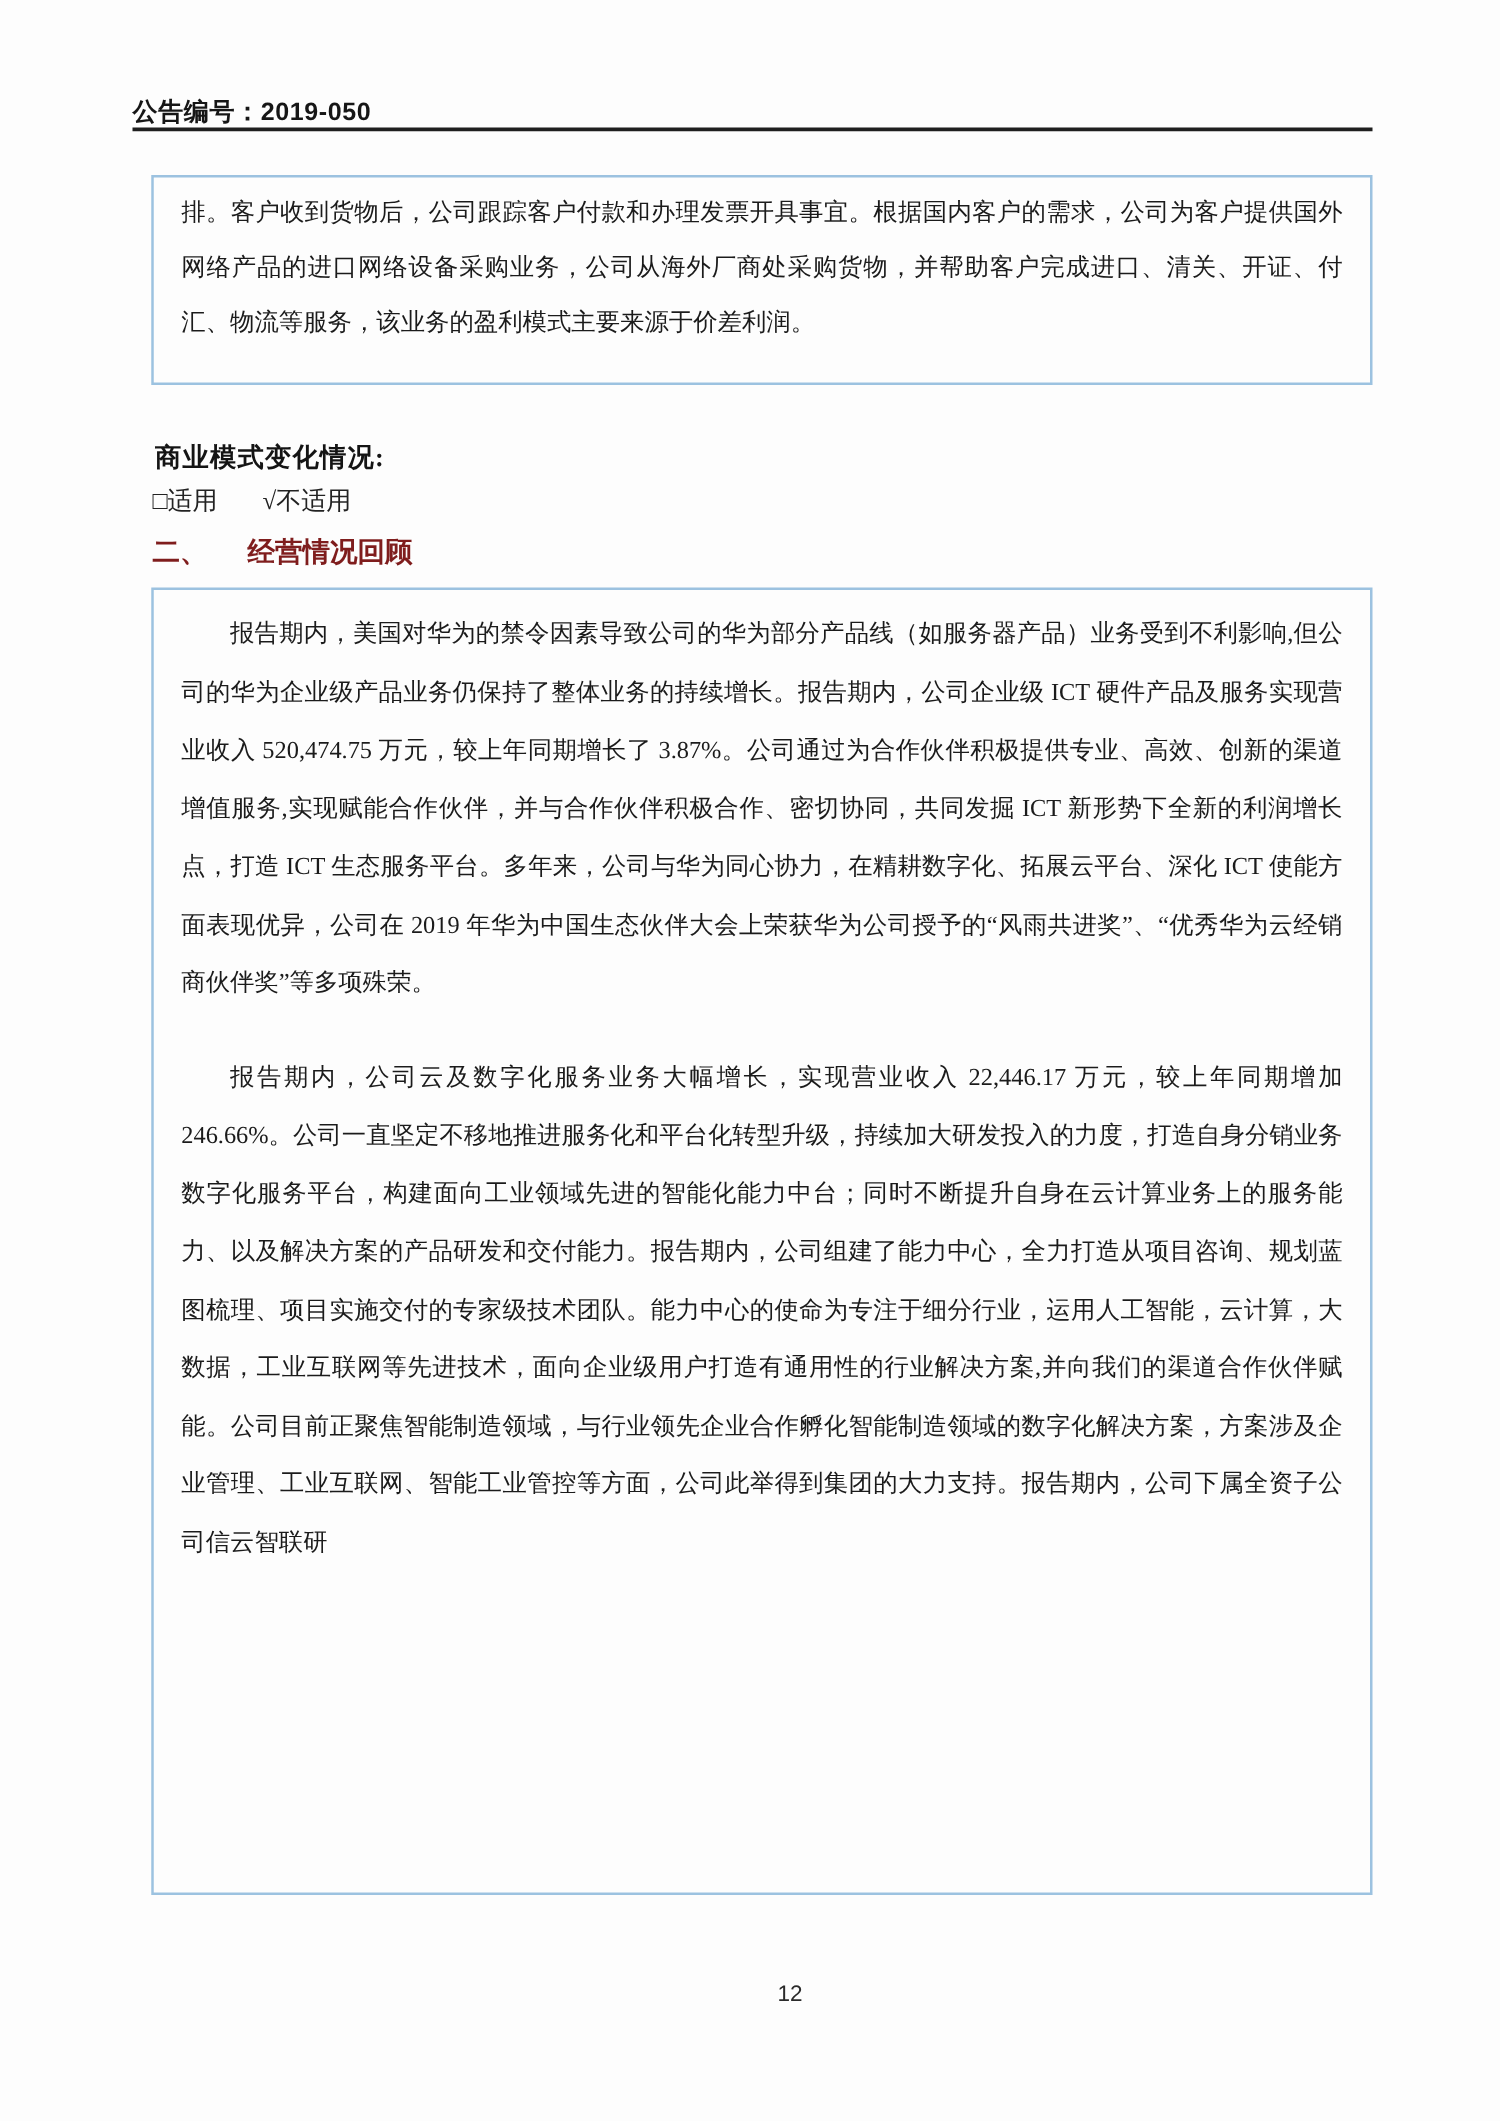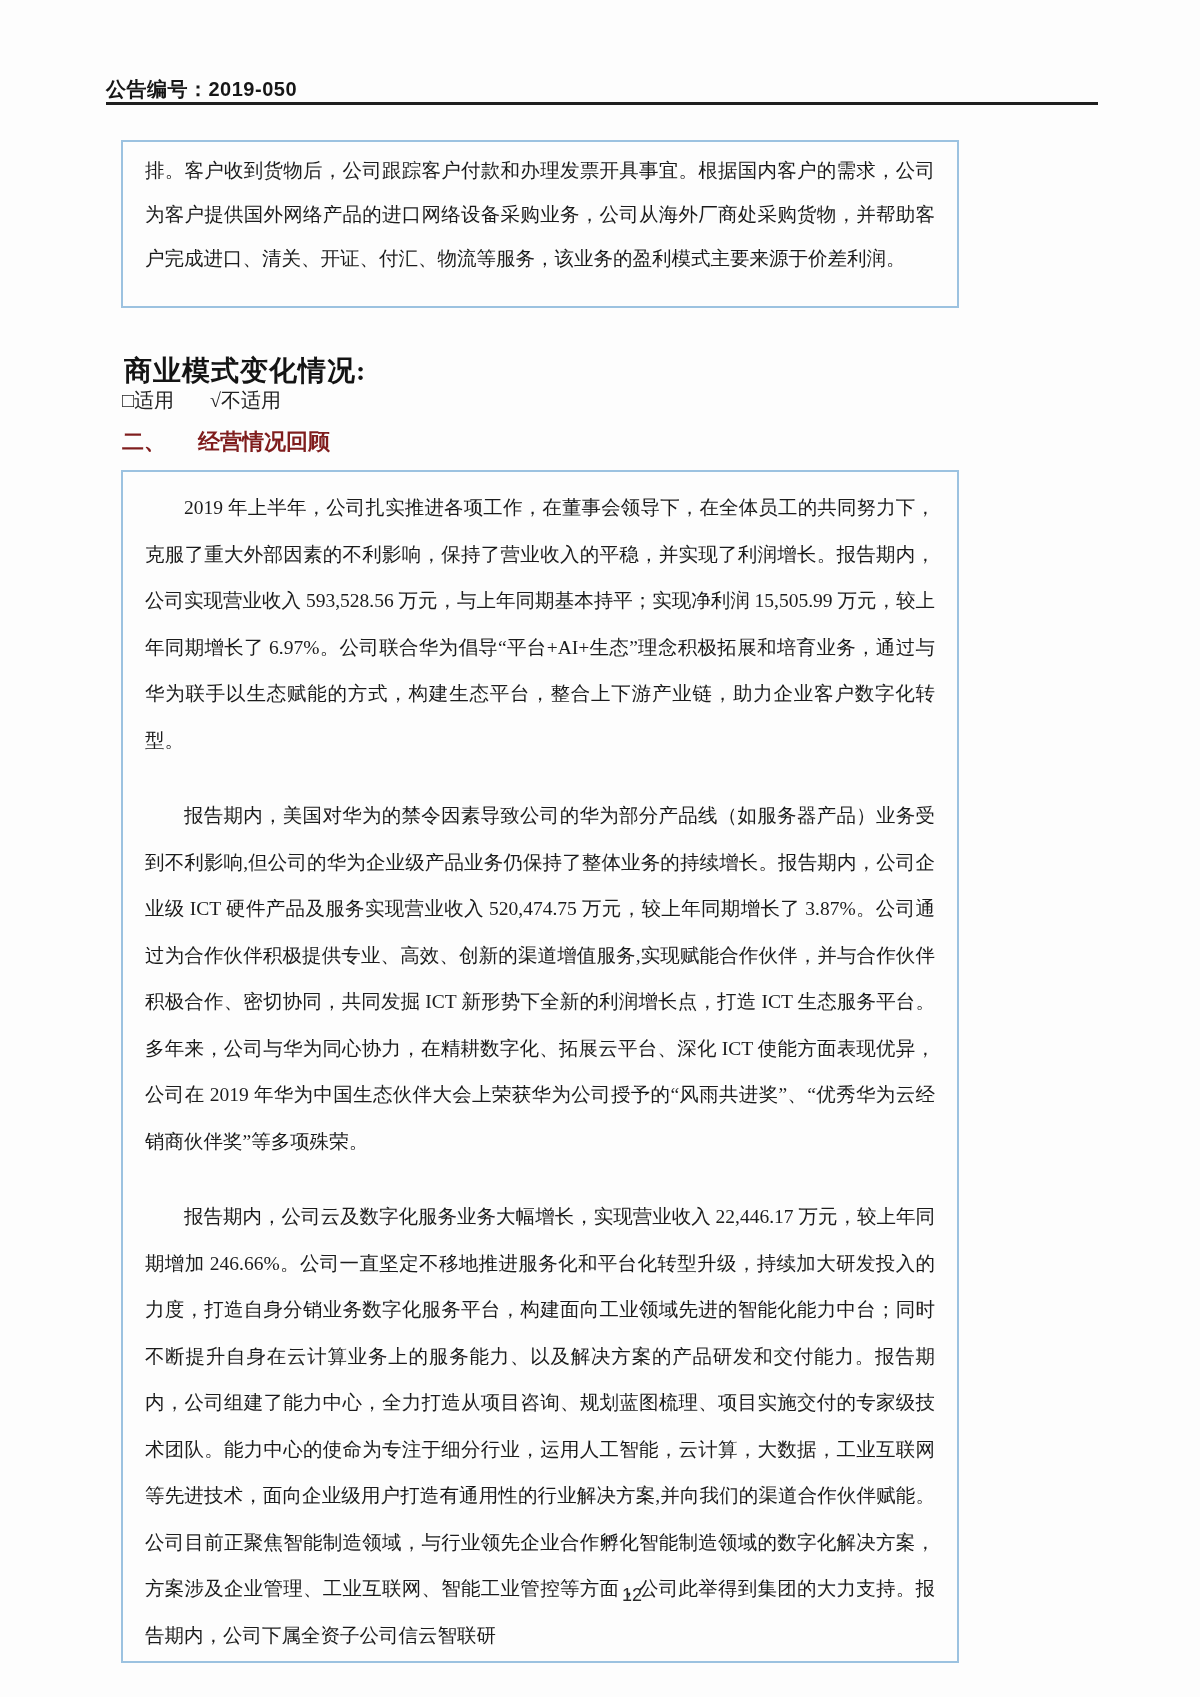--- a/index.html
+++ b/index.html
@@ -34,21 +34,21 @@
     top: 102px;
     left: 106px;
     width: 992px;
     height: 3px;
     background: #1f1f1f;
   }
   
   .content-box {
     position: absolute;
     left: 121px;
-    width: 838px;
+    width: 977px;
     box-sizing: border-box;
     border: 2px solid #9cc2e0;
     background: #fdfdfd;
   }
   .box-business-model {
     top: 140px;
     min-height: 168px;
     padding: 7px 22px 6px 22px;
   }
   .box-business-model p {
@@ -73,21 +73,21 @@
     text-indent: 2em;
   }
   .box-review p:last-child { margin-bottom: 0; }
   
   .model-change-title {
     position: absolute;
     top: 352px;
     left: 124px;
     font-family: "Liberation Serif", "DejaVu Serif", serif;
     font-weight: bold;
-    font-size: 28px;
+    font-size: 21px;
     letter-spacing: 1px;
     color: #141414;
     text-align: center;
   }
   .checkbox-line {
     position: absolute;
     top: 387px;
     left: 122px;
     font-size: 20px;
     color: #222;
@@ -130,20 +130,19 @@
 
   <div class="checkbox-line">
     <span class="opt-applicable">□适用</span><span>√不适用</span>
   </div>
 
   <div class="section-heading">
     <span class="sec-number">二、</span><span>经营情况回顾</span>
   </div>
 
   <div class="content-box box-review">
-    <p>2019 年上半年，公司扎实推进各项工作，在董事会领导下，在全体员工的共同努力下，克服了重大外部因素的不利影响，保持了营业收入的平稳，并实现了利润增长。报告期内，公司实现营业收入 593,528.56 万元，与上年同期基本持平；实现净利润 15,505.99 万元，较上年同期增长了 6.97%。公司联合华为倡导“平台+AI+生态”理念积极拓展和培育业务，通过与华为联手以生态赋能的方式，构建生态平台，整合上下游产业链，助力企业客户数字化转型。</p>
     <p>报告期内，美国对华为的禁令因素导致公司的华为部分产品线（如服务器产品）业务受到不利影响,但公司的华为企业级产品业务仍保持了整体业务的持续增长。报告期内，公司企业级 ICT 硬件产品及服务实现营业收入 520,474.75 万元，较上年同期增长了 3.87%。公司通过为合作伙伴积极提供专业、高效、创新的渠道增值服务,实现赋能合作伙伴，并与合作伙伴积极合作、密切协同，共同发掘 ICT 新形势下全新的利润增长点，打造 ICT 生态服务平台。多年来，公司与华为同心协力，在精耕数字化、拓展云平台、深化 ICT 使能方面表现优异，公司在 2019 年华为中国生态伙伴大会上荣获华为公司授予的“风雨共进奖”、“优秀华为云经销商伙伴奖”等多项殊荣。</p>
     <p>报告期内，公司云及数字化服务业务大幅增长，实现营业收入 22,446.17 万元，较上年同期增加 246.66%。公司一直坚定不移地推进服务化和平台化转型升级，持续加大研发投入的力度，打造自身分销业务数字化服务平台，构建面向工业领域先进的智能化能力中台；同时不断提升自身在云计算业务上的服务能力、以及解决方案的产品研发和交付能力。报告期内，公司组建了能力中心，全力打造从项目咨询、规划蓝图梳理、项目实施交付的专家级技术团队。能力中心的使命为专注于细分行业，运用人工智能，云计算，大数据，工业互联网等先进技术，面向企业级用户打造有通用性的行业解决方案,并向我们的渠道合作伙伴赋能。公司目前正聚焦智能制造领域，与行业领先企业合作孵化智能制造领域的数字化解决方案，方案涉及企业管理、工业互联网、智能工业管控等方面，公司此举得到集团的大力支持。报告期内，公司下属全资子公司信云智联研</p>
   </div>
 
   <div class="page-number">12</div>
 
 </div>
 
 </body></html>

